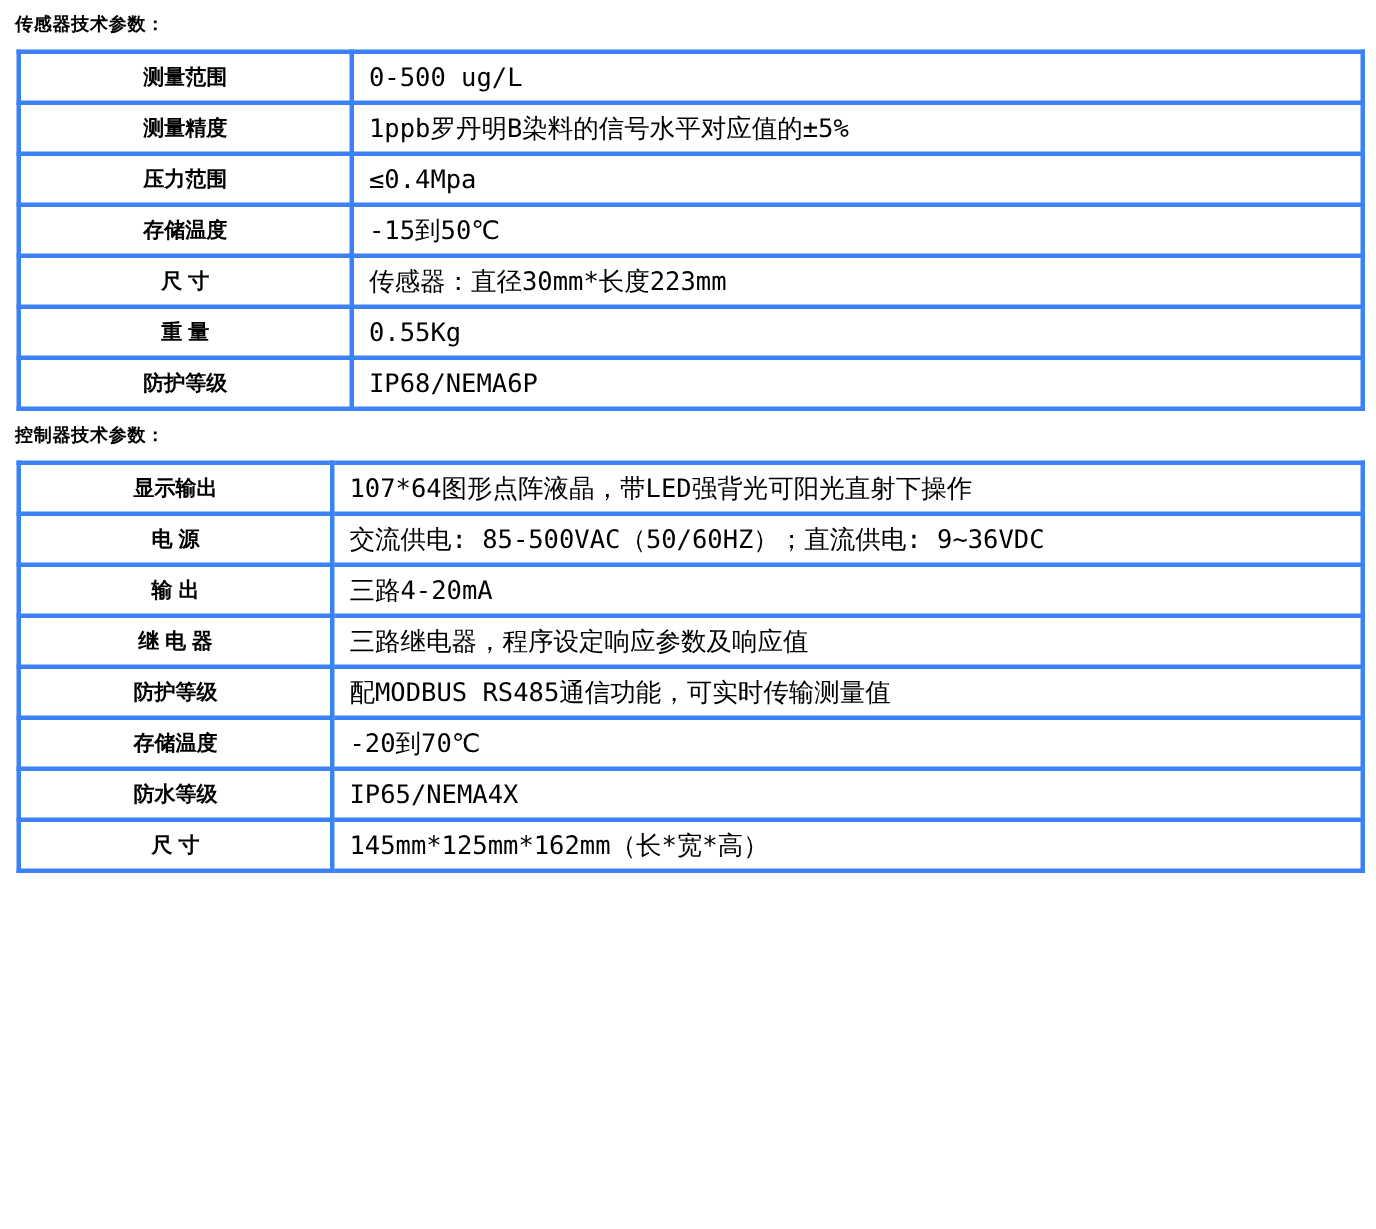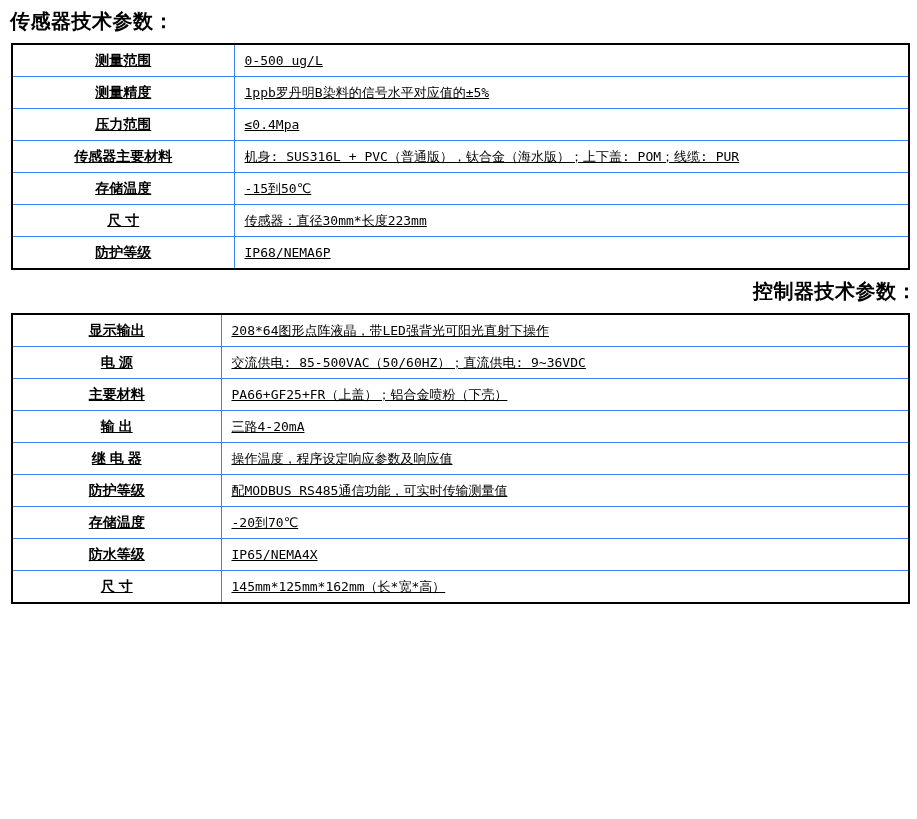--- a/index.html
+++ b/index.html
@@ -11,53 +11,51 @@
     width: 917px;
     height: 819px;
     color: #000;
     font-family: "Liberation Sans", sans-serif;
     overflow: hidden;
   }
   .page {
     padding: 6px 0 0 8px;
   }
   .section-title {
-    font-size: 20px;
+    font-size: 12px;
     font-weight: bold;
     letter-spacing: 0.5px;
     margin: 2px 0 8px 2px;
     font-family: "Liberation Sans", sans-serif;
   }
   .section-title-2 {
     margin-top: 7px;
-    text-align: right;
   }
   table.params {
     border-collapse: collapse;
     table-layout: fixed;
     width: 899px;
     margin-left: 3px;
     border: 2px solid #000;
   }
   table.params td {
-    border: 1px solid #3b82f6;
+    border: 3px solid #3b82f6;
     height: 29px;
     vertical-align: middle;
     overflow: hidden;
     white-space: nowrap;
-    text-decoration: underline;
   }
   td.label-cell {
     text-align: center;
     font-weight: bold;
     font-size: 14px;
     font-family: "Liberation Sans", sans-serif;
   }
   td.value-cell {
-    font-size: 13px;
+    font-size: 17px;
     padding: 0 8px 0 10px;
     font-family: "DejaVu Sans Mono", "DejaVu Sans", monospace;
   }
   #table-sensor { margin-bottom: 8px; }
 </style>
 </head>
 <body>
 
 <div class="page">
 
@@ -75,65 +73,61 @@
         </tr>
         <tr>
           <td class="label-cell">测量精度</td>
           <td class="value-cell">1ppb罗丹明B染料的信号水平对应值的±5%</td>
         </tr>
         <tr>
           <td class="label-cell">压力范围</td>
           <td class="value-cell">≤0.4Mpa</td>
         </tr>
         <tr>
-          <td class="label-cell">传感器主要材料</td>
-          <td class="value-cell">机身: SUS316L + PVC（普通版），钛合金（海水版）；上下盖: POM；线缆: PUR</td>
-        </tr>
-        <tr>
           <td class="label-cell">存储温度</td>
           <td class="value-cell">-15到50℃</td>
         </tr>
         <tr>
           <td class="label-cell">尺 寸</td>
           <td class="value-cell">传感器：直径30mm*长度223mm</td>
+        </tr>
+        <tr>
+          <td class="label-cell">重 量</td>
+          <td class="value-cell">0.55Kg</td>
         </tr>
         <tr>
           <td class="label-cell">防护等级</td>
           <td class="value-cell">IP68/NEMA6P</td>
         </tr>
       </tbody>
   </table>
 
   <div class="section-title section-title-2">控制器技术参数：</div>
 
   <table class="params" id="table-controller">
     <colgroup>
       <col class="label-col" style="width:209px">
       <col class="value-col">
     </colgroup>
     <tbody>
         <tr>
           <td class="label-cell">显示输出</td>
-          <td class="value-cell">208*64图形点阵液晶，带LED强背光可阳光直射下操作</td>
+          <td class="value-cell">107*64图形点阵液晶，带LED强背光可阳光直射下操作</td>
         </tr>
         <tr>
           <td class="label-cell">电 源</td>
           <td class="value-cell">交流供电: 85-500VAC（50/60HZ）；直流供电: 9~36VDC</td>
-        </tr>
-        <tr>
-          <td class="label-cell">主要材料</td>
-          <td class="value-cell">PA66+GF25+FR（上盖）；铝合金喷粉（下壳）</td>
         </tr>
         <tr>
           <td class="label-cell">输 出</td>
           <td class="value-cell">三路4-20mA</td>
         </tr>
         <tr>
           <td class="label-cell">继 电 器</td>
-          <td class="value-cell">操作温度，程序设定响应参数及响应值</td>
+          <td class="value-cell">三路继电器，程序设定响应参数及响应值</td>
         </tr>
         <tr>
           <td class="label-cell">防护等级</td>
           <td class="value-cell">配MODBUS RS485通信功能，可实时传输测量值</td>
         </tr>
         <tr>
           <td class="label-cell">存储温度</td>
           <td class="value-cell">-20到70℃</td>
         </tr>
         <tr>

